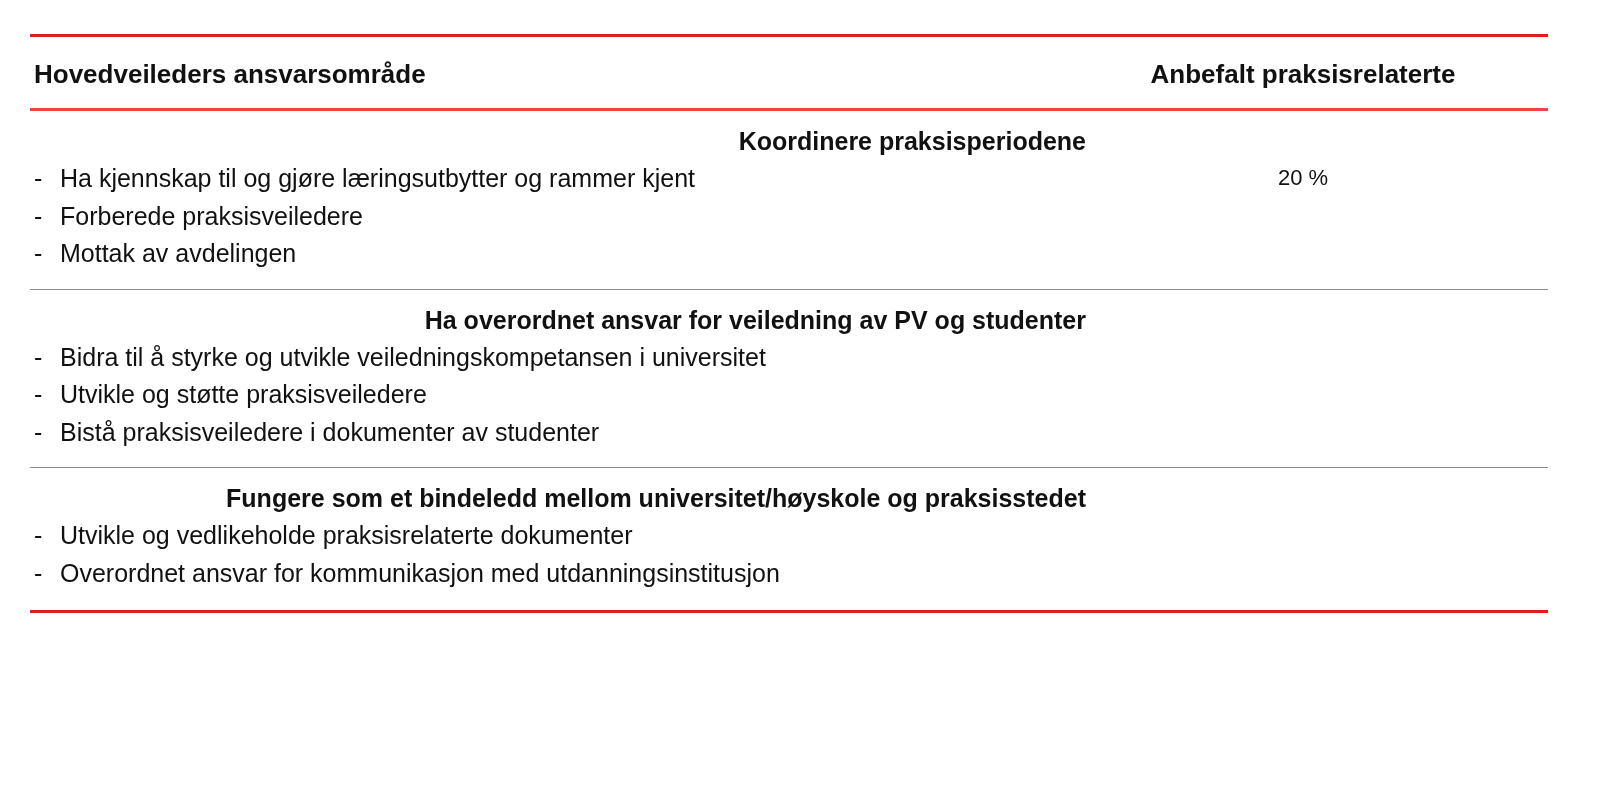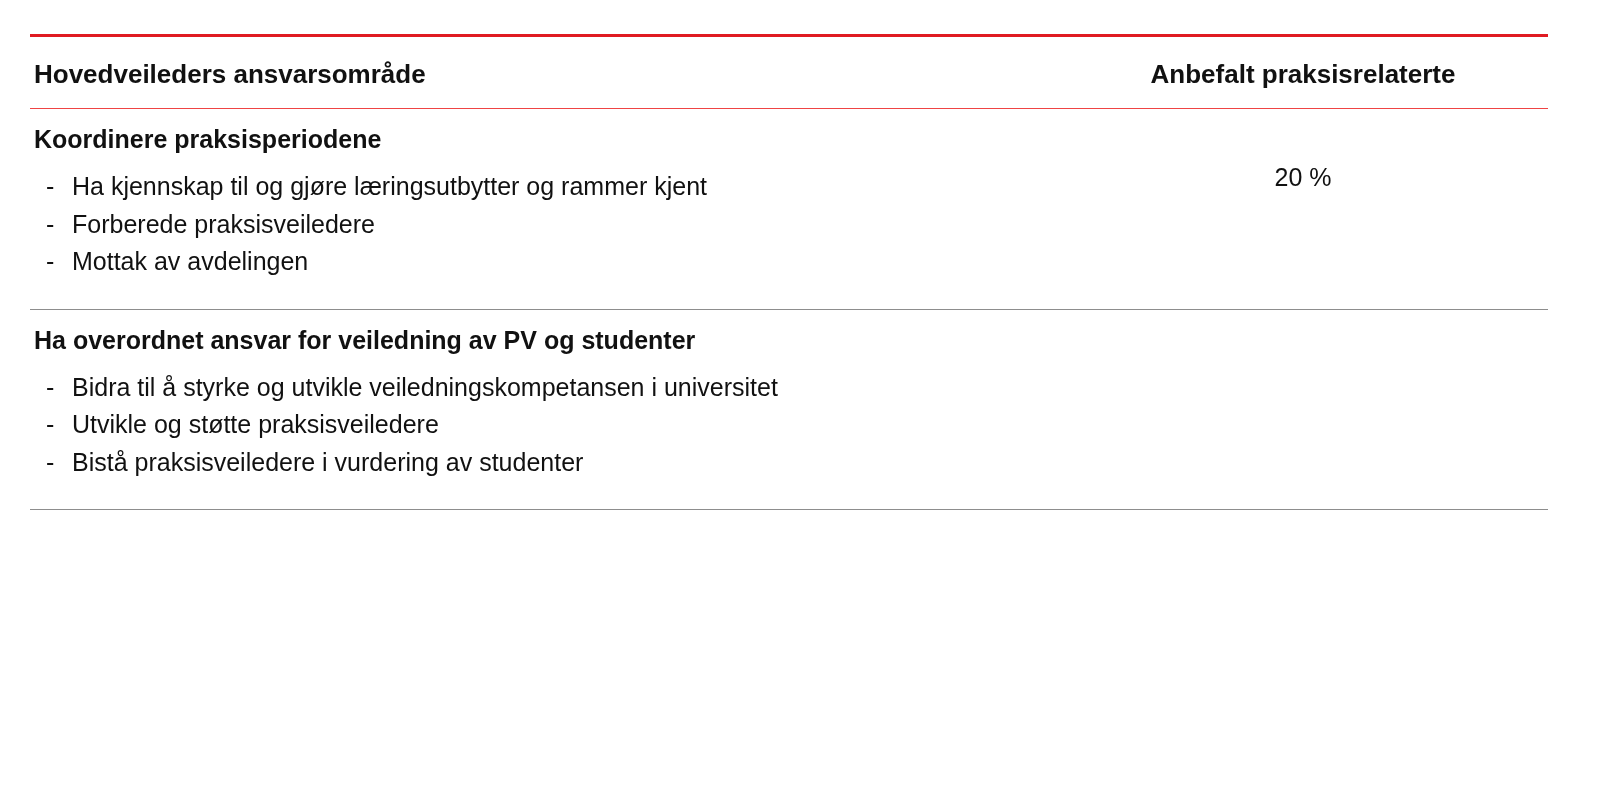--- a/index.html
+++ b/index.html
@@ -42,61 +42,62 @@
   table.tbl .col-pct  { width: 458px; }
 
   .rule-top td {
     border-top: 3px solid #e01b22;
   }
   thead th {
     text-align: left;
     font-size: 26px;
     font-weight: bold;
     padding: 22px 4px 18px 4px;
-    border-bottom: 1px solid #ef4444;
+    border-bottom: 3px solid #ef4444;
     vertical-align: bottom;
   }
   thead th.pct {
     text-align: center;
     padding-right: 36px;
   }
   tbody td {
     vertical-align: top;
     padding: 14px 4px 16px 4px;
     border-bottom: 1px solid #8d8d8d;
   }
   tbody tr.last-row td {
     border-bottom: 3px solid #e01b22;
     padding-bottom: 18px;
   }
   .grp-title {
     font-size: 25px;
     font-weight: bold;
     line-height: 1.32;
     margin-bottom: 2px;
+    text-align: right;
   }
   ul.items {
     list-style: none;
-    margin: 12px;
+    margin: 0;
     padding: 0;
   }
   ul.items li {
     font-size: 25px;
     line-height: 1.5;
     white-space: nowrap;
   }
   ul.items li::before {
     content: "-";
     display: inline-block;
     width: 26px;
     color: #111111;
   }
   td.pct {
     text-align: center;
-    font-size: 25px;
+    font-size: 22px;
     padding-top: 54px;
     padding-right: 36px;
     white-space: nowrap;
   }
 </style>
 </head>
 <body>
 
 <div class="page">
 
@@ -130,22 +131,32 @@
         </td>
         <td class="pct">20 %</td>
       </tr>
 
       <tr>
         <td>
           <div class="grp-title">Ha overordnet ansvar for veiledning av PV og studenter</div>
           <ul class="items">
             <li>Bidra til å styrke og utvikle veiledningskompetansen i universitet</li>
             <li>Utvikle og støtte praksisveiledere</li>
-            <li>Bistå praksisveiledere i vurdering av studenter</li>
+            <li>Bistå praksisveiledere i dokumenter av studenter</li>
           </ul>
         </td>
         <td class="pct"></td>
       </tr>
 
+      <tr class="last-row">
+        <td>
+          <div class="grp-title">Fungere som et bindeledd mellom universitet/høyskole og praksisstedet</div>
+          <ul class="items">
+            <li>Utvikle og vedlikeholde praksisrelaterte dokumenter</li>
+            <li>Overordnet ansvar for kommunikasjon med utdanningsinstitusjon</li>
+          </ul>
+        </td>
+        <td class="pct"></td>
+      </tr>
 
     </tbody>
   </table>
 </div>
 
 </body></html>

